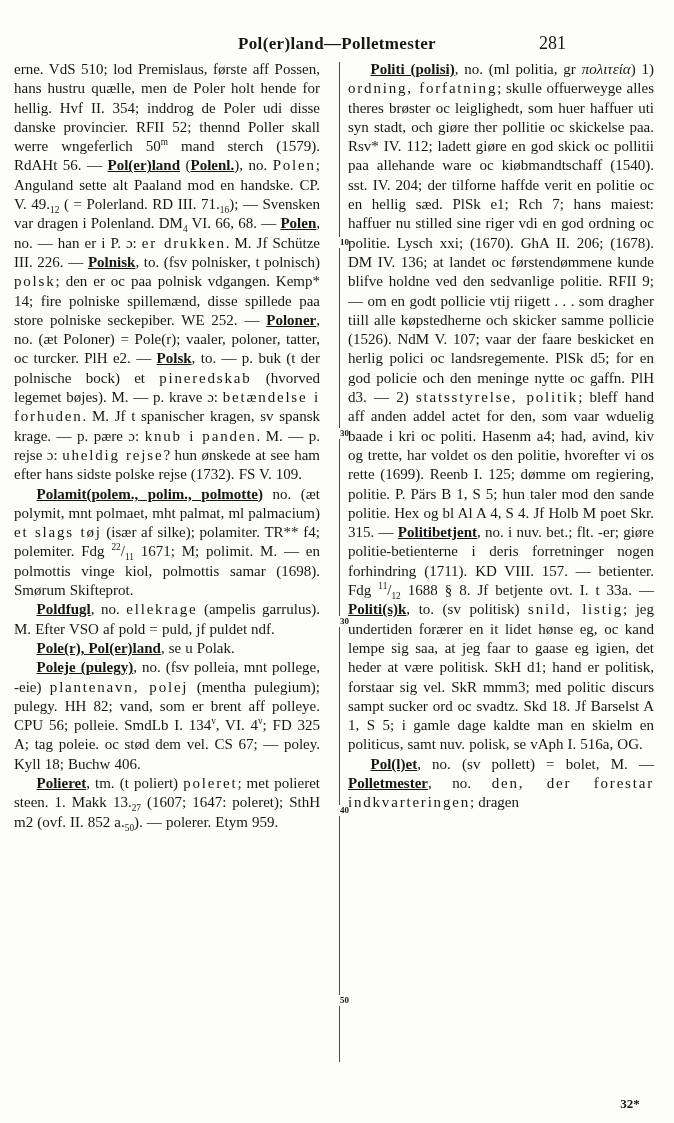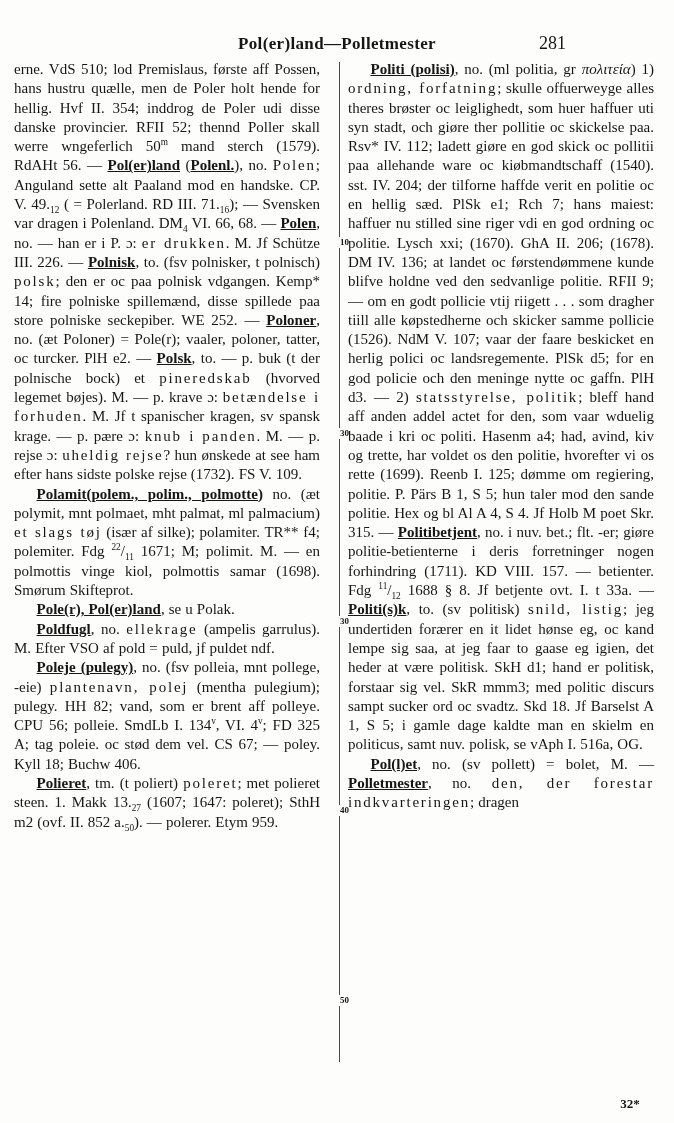--- a/index.html
+++ b/index.html
@@ -58,22 +58,22 @@
 
 <div class="page">
 
   <div class="runhead">Pol(er)land—Polletmester</div>
   <div class="pagenum">281</div>
 
   <div class="cols">
     <div class="col">
         <p><span>erne. VdS 510; lod Premislaus, første aff Possen, hans hustru quælle, men de Poler holt hende for hellig. Hvf II. 354; inddrog de Poler udi disse danske provincier. RFII 52; thennd Poller skall werre wngeferlich 50</span><span class="sup">m</span><span> mand sterch (1579). RdAHt 56. — </span><span class="b">Pol(er)land</span><span> (</span><span class="b">Polenl.</span><span>), no. </span><span class="sp">Polen</span><span>; Anguland sette alt Paaland mod en handske. CP. V. 49.</span><span class="sub">12</span><span> ( = Polerland. RD III. 71.</span><span class="sub">16</span><span>); — Svensken var dragen i Polenland. DM</span><span class="sub">4</span><span> VI. 66, 68. — </span><span class="b">Polen</span><span>, no. — han er i P. ɔ: </span><span class="sp">er drukken</span><span>. M. Jf Schütze III. 226. — </span><span class="b">Polnisk</span><span>, to. (fsv polnisker, t polnisch) </span><span class="sp">polsk</span><span>; den er oc paa polnisk vdgangen. Kemp* 14; fire polniske spillemænd, disse spillede paa store polniske seckepiber. WE 252. — </span><span class="b">Poloner</span><span>, no. (æt Poloner) = Pole(r); vaaler, poloner, tatter, oc turcker. PlH e2. — </span><span class="b">Polsk</span><span>, to. — p. buk (t der polnische bock) et </span><span class="sp">pineredskab</span><span> (hvorved legemet bøjes). M. — p. krave ɔ: </span><span class="sp">betændelse i forhuden</span><span>. M. Jf t spanischer kragen, sv spansk krage. — p. pære ɔ: </span><span class="sp">knub i panden</span><span>. M. — p. rejse ɔ: </span><span class="sp">uheldig rejse</span><span>? hun ønskede at see ham efter hans sidste polske rejse (1732). FS V. 109.</span></p>
         <p class="ind"><span class="b">Polamit(polem., polim., polmotte)</span><span> no. (æt polymit, mnt polmaet, mht palmat, ml palmacium) </span><span class="sp">et slags tøj</span><span> (især af silke); polamiter. TR** f4; polemiter. Fdg </span><span class="sup">22</span><span>/</span><span class="sub">11</span><span> 1671; M; polimit. M. — en polmottis vinge kiol, polmottis samar (1698). Smørum Skifteprot.</span></p>
+        <p class="ind"><span class="b">Poldfugl</span><span>, no. </span><span class="sp">ellekrage</span><span> (ampelis garrulus). M. Efter VSO af pold = puld, jf puldet ndf.</span></p>
         <p class="ind"><span class="b">Pole(r), Pol(er)land</span><span>, se u Polak.</span></p>
-        <p class="ind"><span class="b">Poldfugl</span><span>, no. </span><span class="sp">ellekrage</span><span> (ampelis garrulus). M. Efter VSO af pold = puld, jf puldet ndf.</span></p>
         <p class="ind"><span class="b">Poleje (pulegy)</span><span>, no. (fsv polleia, mnt pollege, -eie) </span><span class="sp">plantenavn, polej</span><span> (mentha pulegium); pulegy. HH 82; vand, som er brent aff polleye. CPU 56; polleie. SmdLb I. 134</span><span class="sup">v</span><span>, VI. 4</span><span class="sup">v</span><span>; FD 325 A; tag poleie. oc stød dem vel. CS 67; — poley. Kyll 18; Buchw 406.</span></p>
         <p class="ind"><span class="b">Polieret</span><span>, tm. (t poliert) </span><span class="sp">poleret</span><span>; met polieret steen. 1. Makk 13.</span><span class="sub">27</span><span> (1607; 1647: poleret); SthH m2 (ovf. II. 852 a.</span><span class="sub">50</span><span>). — polerer. Etym 959.</span></p>
       </div>
     <div class="col">
         <p class="ind"><span class="b">Politi (polisi)</span><span>, no. (ml politia, gr </span><span class="i">πολιτεία</span><span>) 1) </span><span class="sp">ordning, forfatning</span><span>; skulle offuerweyge alles theres brøster oc leiglighedt, som huer haffuer uti syn stadt, och giøre ther pollitie oc skickelse paa. Rsv* IV. 112; ladett giøre en god skick oc pollitii paa allehande ware oc kiøbmandtschaff (1540). sst. IV. 204; der tilforne haffde verit en politie oc en hellig sæd. PlSk e1; Rch 7; hans maiest: haffuer nu stilled sine riger vdi en god ordning oc politie. Lysch xxi; (1670). GhA II. 206; (1678). DM IV. 136; at landet oc førstendømmene kunde blifve holdne ved den sedvanlige politie. RFII 9; — om en godt pollicie vtij riigett . . . som dragher tiill alle køpstedherne och skicker samme pollicie (1526). NdM V. 107; vaar der faare beskicket en herlig polici oc landsregemente. PlSk d5; for en god policie och den meninge nytte oc gaffn. PlH d3. — 2) </span><span class="sp">statsstyrelse, politik</span><span>; bleff hand aff anden addel actet for den, som vaar wduelig baade i kri oc politi. Hasenm a4; had, avind, kiv og trette, har voldet os den politie, hvorefter vi os rette (1699). Reenb I. 125; dømme om regiering, politie. P. Pärs B 1, S 5; hun taler mod den sande politie. Hex og bl Al A 4, S 4. Jf Holb M poet Skr. 315. — </span><span class="b">Politibetjent</span><span>, no. i nuv. bet.; flt. -er; giøre politie-betienterne i deris forretninger nogen forhindring (1711). KD VIII. 157. — betienter. Fdg </span><span class="sup">11</span><span>/</span><span class="sub">12</span><span> 1688 § 8. Jf betjente ovt. I. t 33a. — </span><span class="b">Politi(s)k</span><span>, to. (sv politisk) </span><span class="sp">snild, listig</span><span>; jeg undertiden forærer en it lidet hønse eg, oc kand lempe sig saa, at jeg faar to gaase eg igien, det heder at være politisk. SkH d1; hand er politisk, forstaar sig vel. SkR mmm3; med politic discurs sampt sucker ord oc svadtz. Skd 18. Jf Barselst A 1, S 5; i gamle dage kaldte man en skielm en politicus, samt nuv. polisk, se vAph I. 516a, OG.</span></p>
         <p class="ind"><span class="b">Pol(l)et</span><span>, no. (sv pollett) = bolet, M. — </span><span class="b">Polletmester</span><span>, no. </span><span class="sp">den, der forestar indkvarteringen</span><span>; dragen</span></p>
       </div>
   </div>
 
   <div class="divider"></div>

